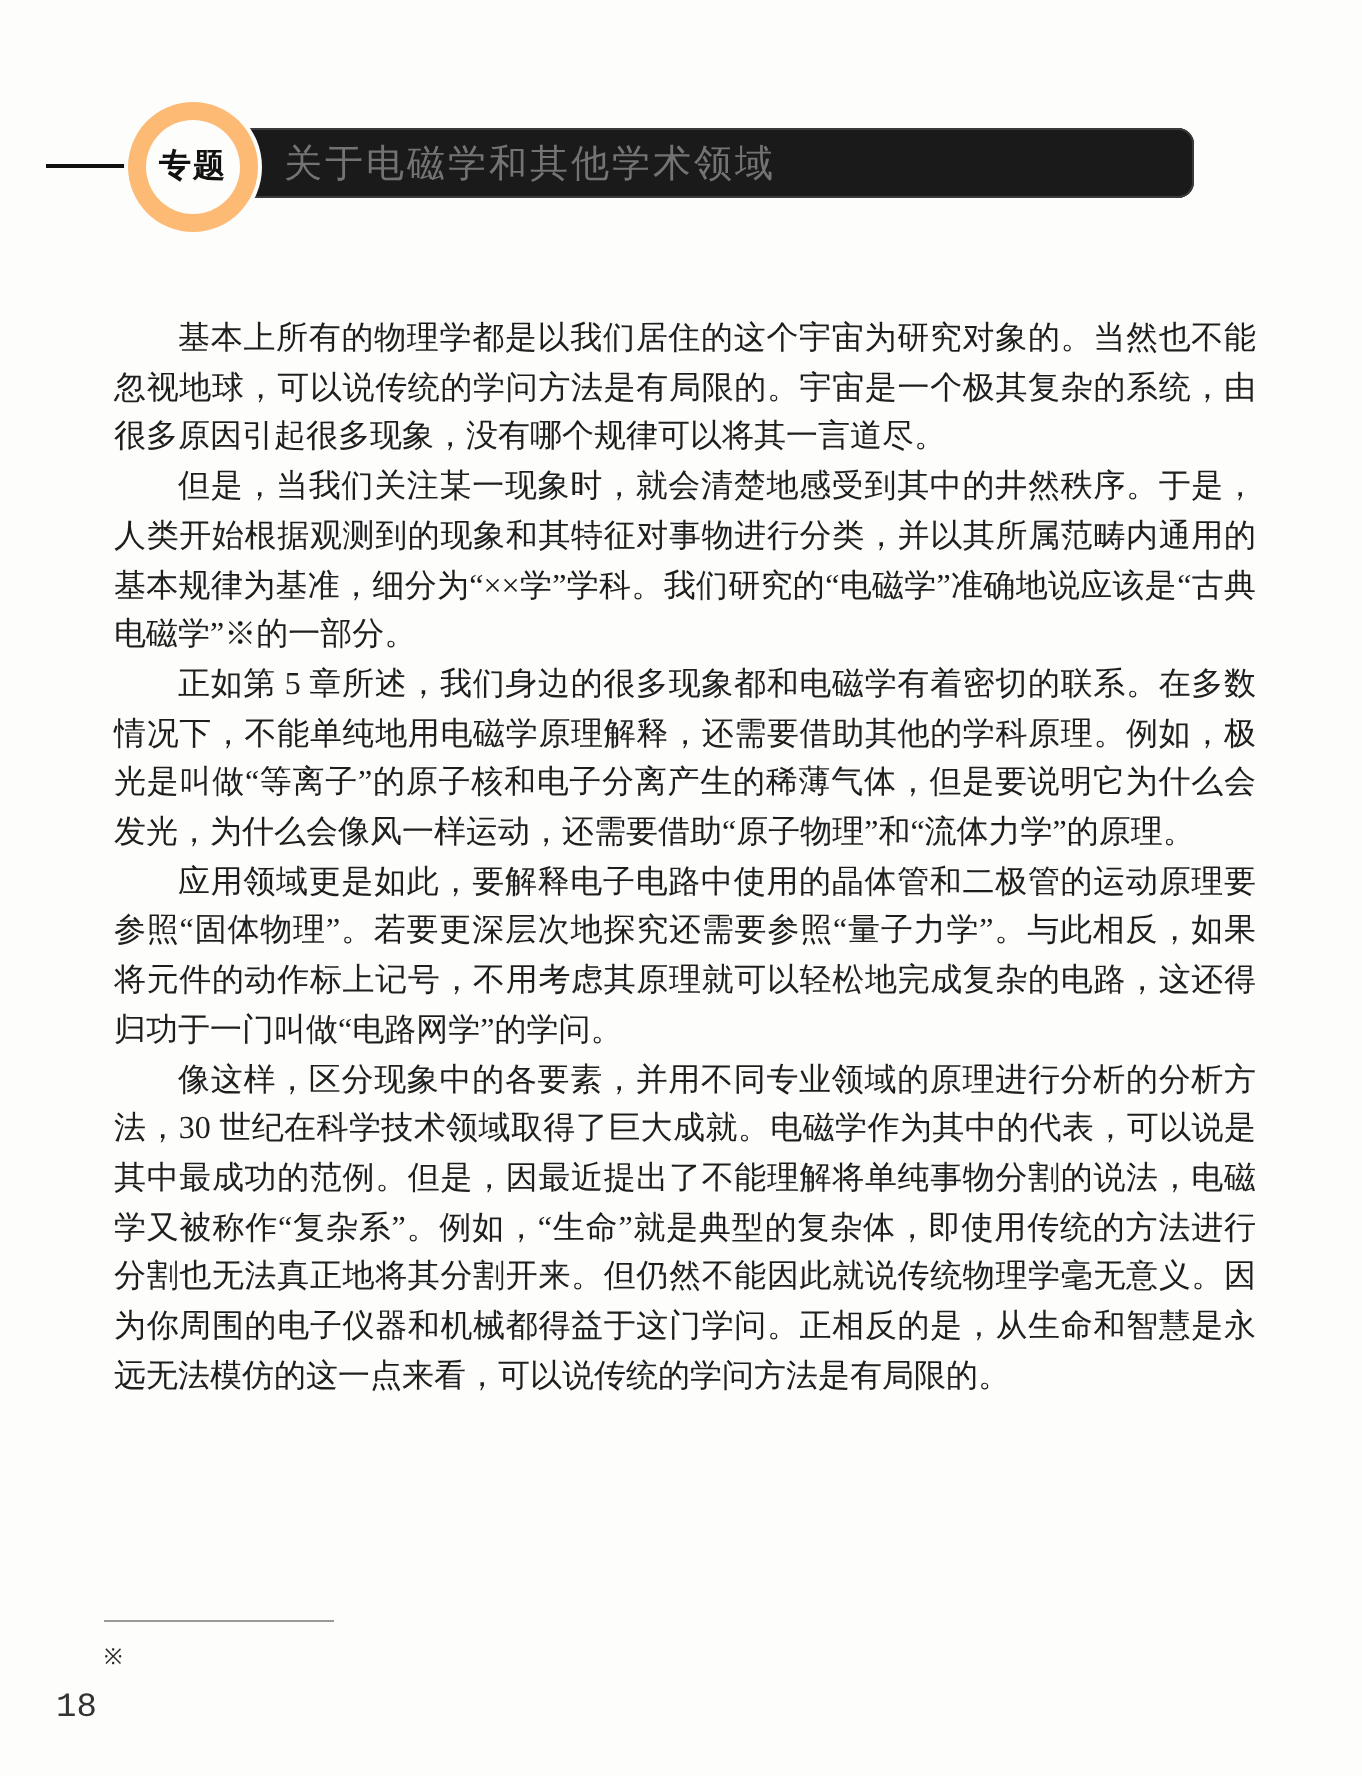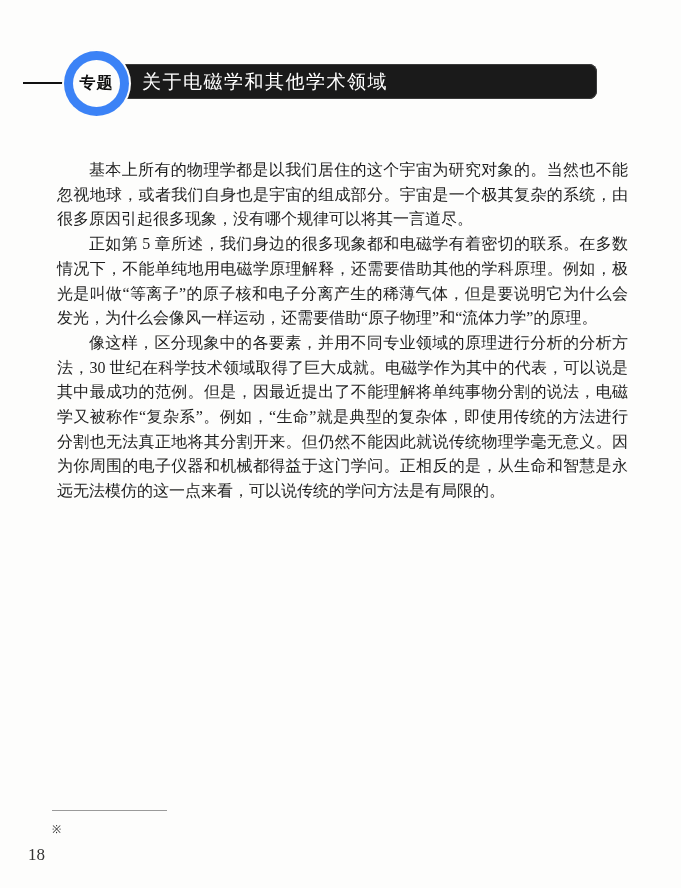--- a/index.html
+++ b/index.html
@@ -23,30 +23,30 @@
     position:absolute; left:108px; top:64px;
     width:489px; height:35px;
     background:#1a1a1a;
     border-radius:8px;
     box-shadow:0 0 0 1px #3a3a3a inset;
     display:flex; align-items:center;
     z-index:1;
   }
   .title-bar .bar-title {
     margin-left:34px;
-    color:#ffffff;
+    color:#737373;
     font-size:19px;
     letter-spacing:1.5px;
     font-family:"Liberation Sans","DejaVu Sans",sans-serif;
     white-space:nowrap;
   }
   .badge {
     position:absolute; left:64px; top:51px;
     width:65px; height:65px;
-    background:#3b82f6;
+    background:#fdba74;
     border-radius:50%;
     box-shadow:0 0 0 2px #fdfdfc;
     z-index:2;
     text-decoration:underline;
   }
   .badge-inner {
     position:absolute; inset:9px;
     background:#fdfdfc;
     border-radius:50%;
     display:flex; align-items:center; justify-content:center;
@@ -84,21 +84,21 @@
     font-size:11px; line-height:15px;
     color:#2a2a2a;
     display:flex;
   }
   .footnote .fn-marker { margin-right:6px; flex:0 0 auto; }
 
   
   .page-number {
     position:absolute; left:28px; top:845px;
     font-size:17px; color:#333;
-    font-family:Liberation Serif, serif;
+    font-family:Liberation Mono, monospace;
   }
 </style>
 </head>
 <body>
 
 <div class="page">
 
   <div class="lead-line"></div>
 
   <div class="title-bar">
@@ -113,22 +113,24 @@
       <text text-anchor="middle">
         <textPath href="#badge-arc" startOffset="50%">COLUMN</textPath>
       </text>
     </svg>
     <div class="badge-inner">
       <span>专题</span>
     </div>
   </div>
 
   <main class="body-text">
-    <p>基本上所有的物理学都是以我们居住的这个宇宙为研究对象的。当然也不能忽视地球，或者我们自身也是宇宙的组成部分。宇宙是一个极其复杂的系统，由很多原因引起很多现象，没有哪个规律可以将其一言道尽。</p>
+    <p>基本上所有的物理学都是以我们居住的这个宇宙为研究对象的。当然也不能忽视地球，可以说传统的学问方法是有局限的。宇宙是一个极其复杂的系统，由很多原因引起很多现象，没有哪个规律可以将其一言道尽。</p>
+    <p>但是，当我们关注某一现象时，就会清楚地感受到其中的井然秩序。于是，人类开始根据观测到的现象和其特征对事物进行分类，并以其所属范畴内通用的基本规律为基准，细分为“××学”学科。我们研究的“电磁学”准确地说应该是“古典电磁学”※的一部分。</p>
     <p>正如第 5 章所述，我们身边的很多现象都和电磁学有着密切的联系。在多数情况下，不能单纯地用电磁学原理解释，还需要借助其他的学科原理。例如，极光是叫做“等离子”的原子核和电子分离产生的稀薄气体，但是要说明它为什么会发光，为什么会像风一样运动，还需要借助“原子物理”和“流体力学”的原理。</p>
+    <p>应用领域更是如此，要解释电子电路中使用的晶体管和二极管的运动原理要参照“固体物理”。若要更深层次地探究还需要参照“量子力学”。与此相反，如果将元件的动作标上记号，不用考虑其原理就可以轻松地完成复杂的电路，这还得归功于一门叫做“电路网学”的学问。</p>
     <p>像这样，区分现象中的各要素，并用不同专业领域的原理进行分析的分析方法，30 世纪在科学技术领域取得了巨大成就。电磁学作为其中的代表，可以说是其中最成功的范例。但是，因最近提出了不能理解将单纯事物分割的说法，电磁学又被称作“复杂系”。例如，“生命”就是典型的复杂体，即使用传统的方法进行分割也无法真正地将其分割开来。但仍然不能因此就说传统物理学毫无意义。因为你周围的电子仪器和机械都得益于这门学问。正相反的是，从生命和智慧是永远无法模仿的这一点来看，可以说传统的学问方法是有局限的。</p>
   </main>
 
   <div class="footnote-rule"></div>
   <div class="footnote">
     <span class="fn-marker">※</span>
   </div>
 
   <div class="page-number">18</div>
 

